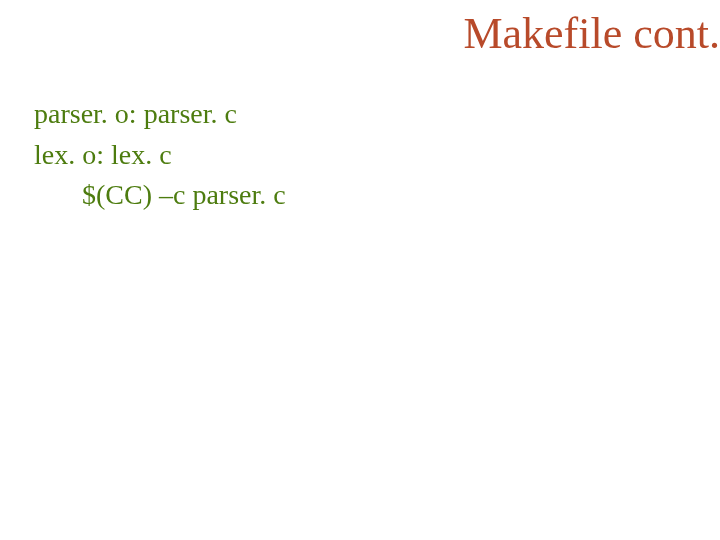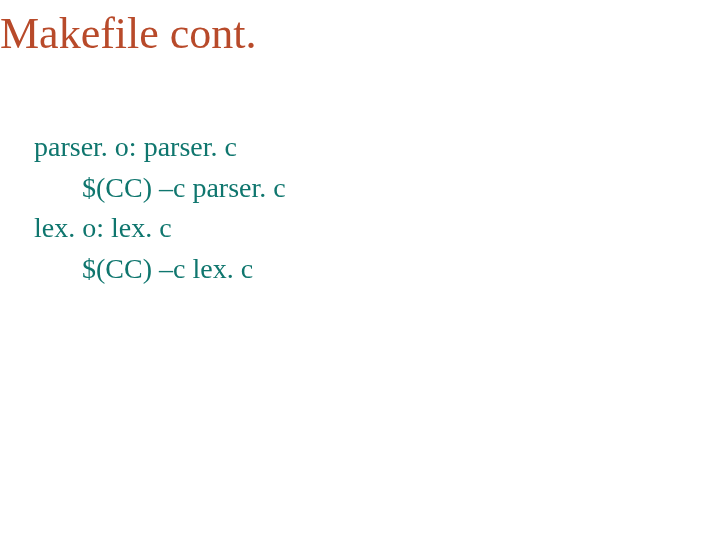--- a/index.html
+++ b/index.html
@@ -15,45 +15,44 @@
     width: 720px;
     height: 540px;
     position: relative;
     box-sizing: border-box;
   }
   .title {
     position: absolute;
     top: 8px;
     left: 0;
     width: 720px;
-    text-align: left;
+    text-align: right;
     font-family: "Comic Sans MS", "Comic Sans", cursive;
     font-size: 44px;
     color: #b84a2a;
   }
   .body {
     position: absolute;
-    top: 127px;
+    top: 94px;
     left: 34px;
     width: 640px;
     font-size: 28px;
-    color: #0f766e;
+    color: #4d7c0f;
     line-height: 1.45;
   }
   .body .line {
     white-space: pre;
   }
   .indent {
     padding-left: 48px;
   }
 </style>
 </head>
 <body>
 
 <div class="slide">
   <div class="title">Makefile cont.</div>
   <div class="body">
     <div class="line">parser. o: parser. c</div>
+    <div class="line">lex. o: lex. c</div>
     <div class="line indent">$(CC) –c parser. c</div>
-    <div class="line">lex. o: lex. c</div>
-    <div class="line indent">$(CC) –c lex. c</div>
   </div>
 </div>
 
 </body></html>

